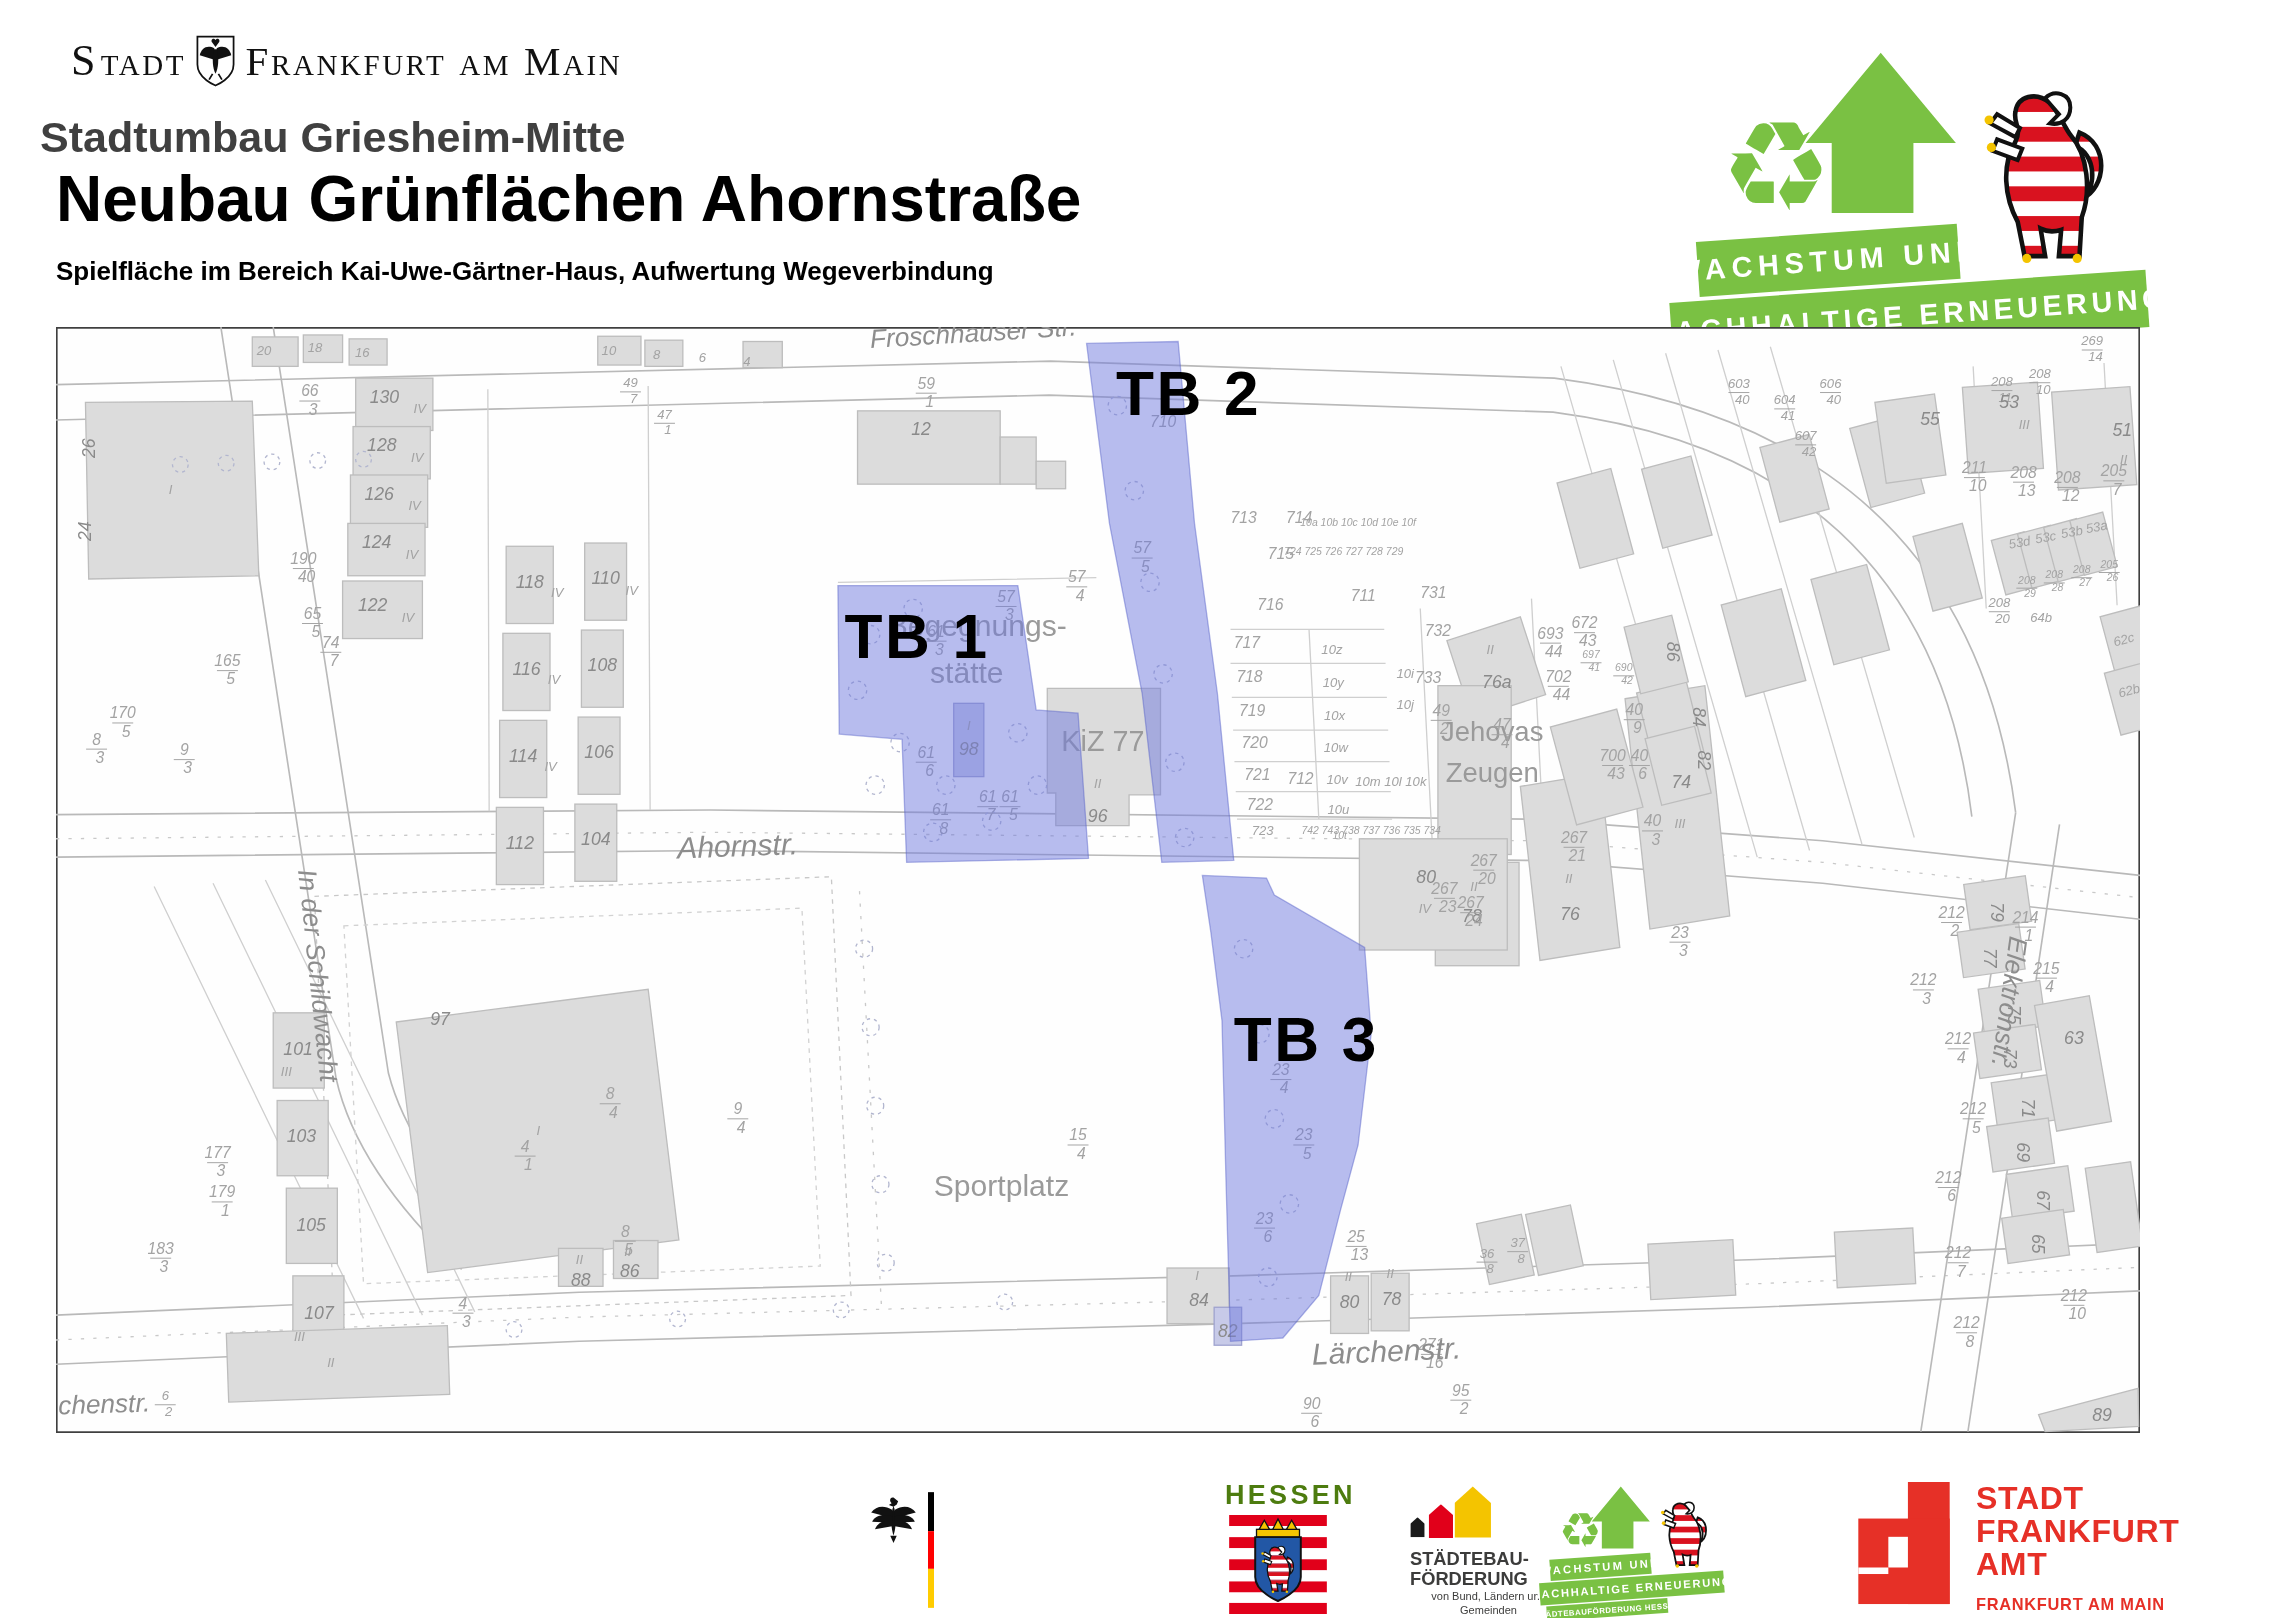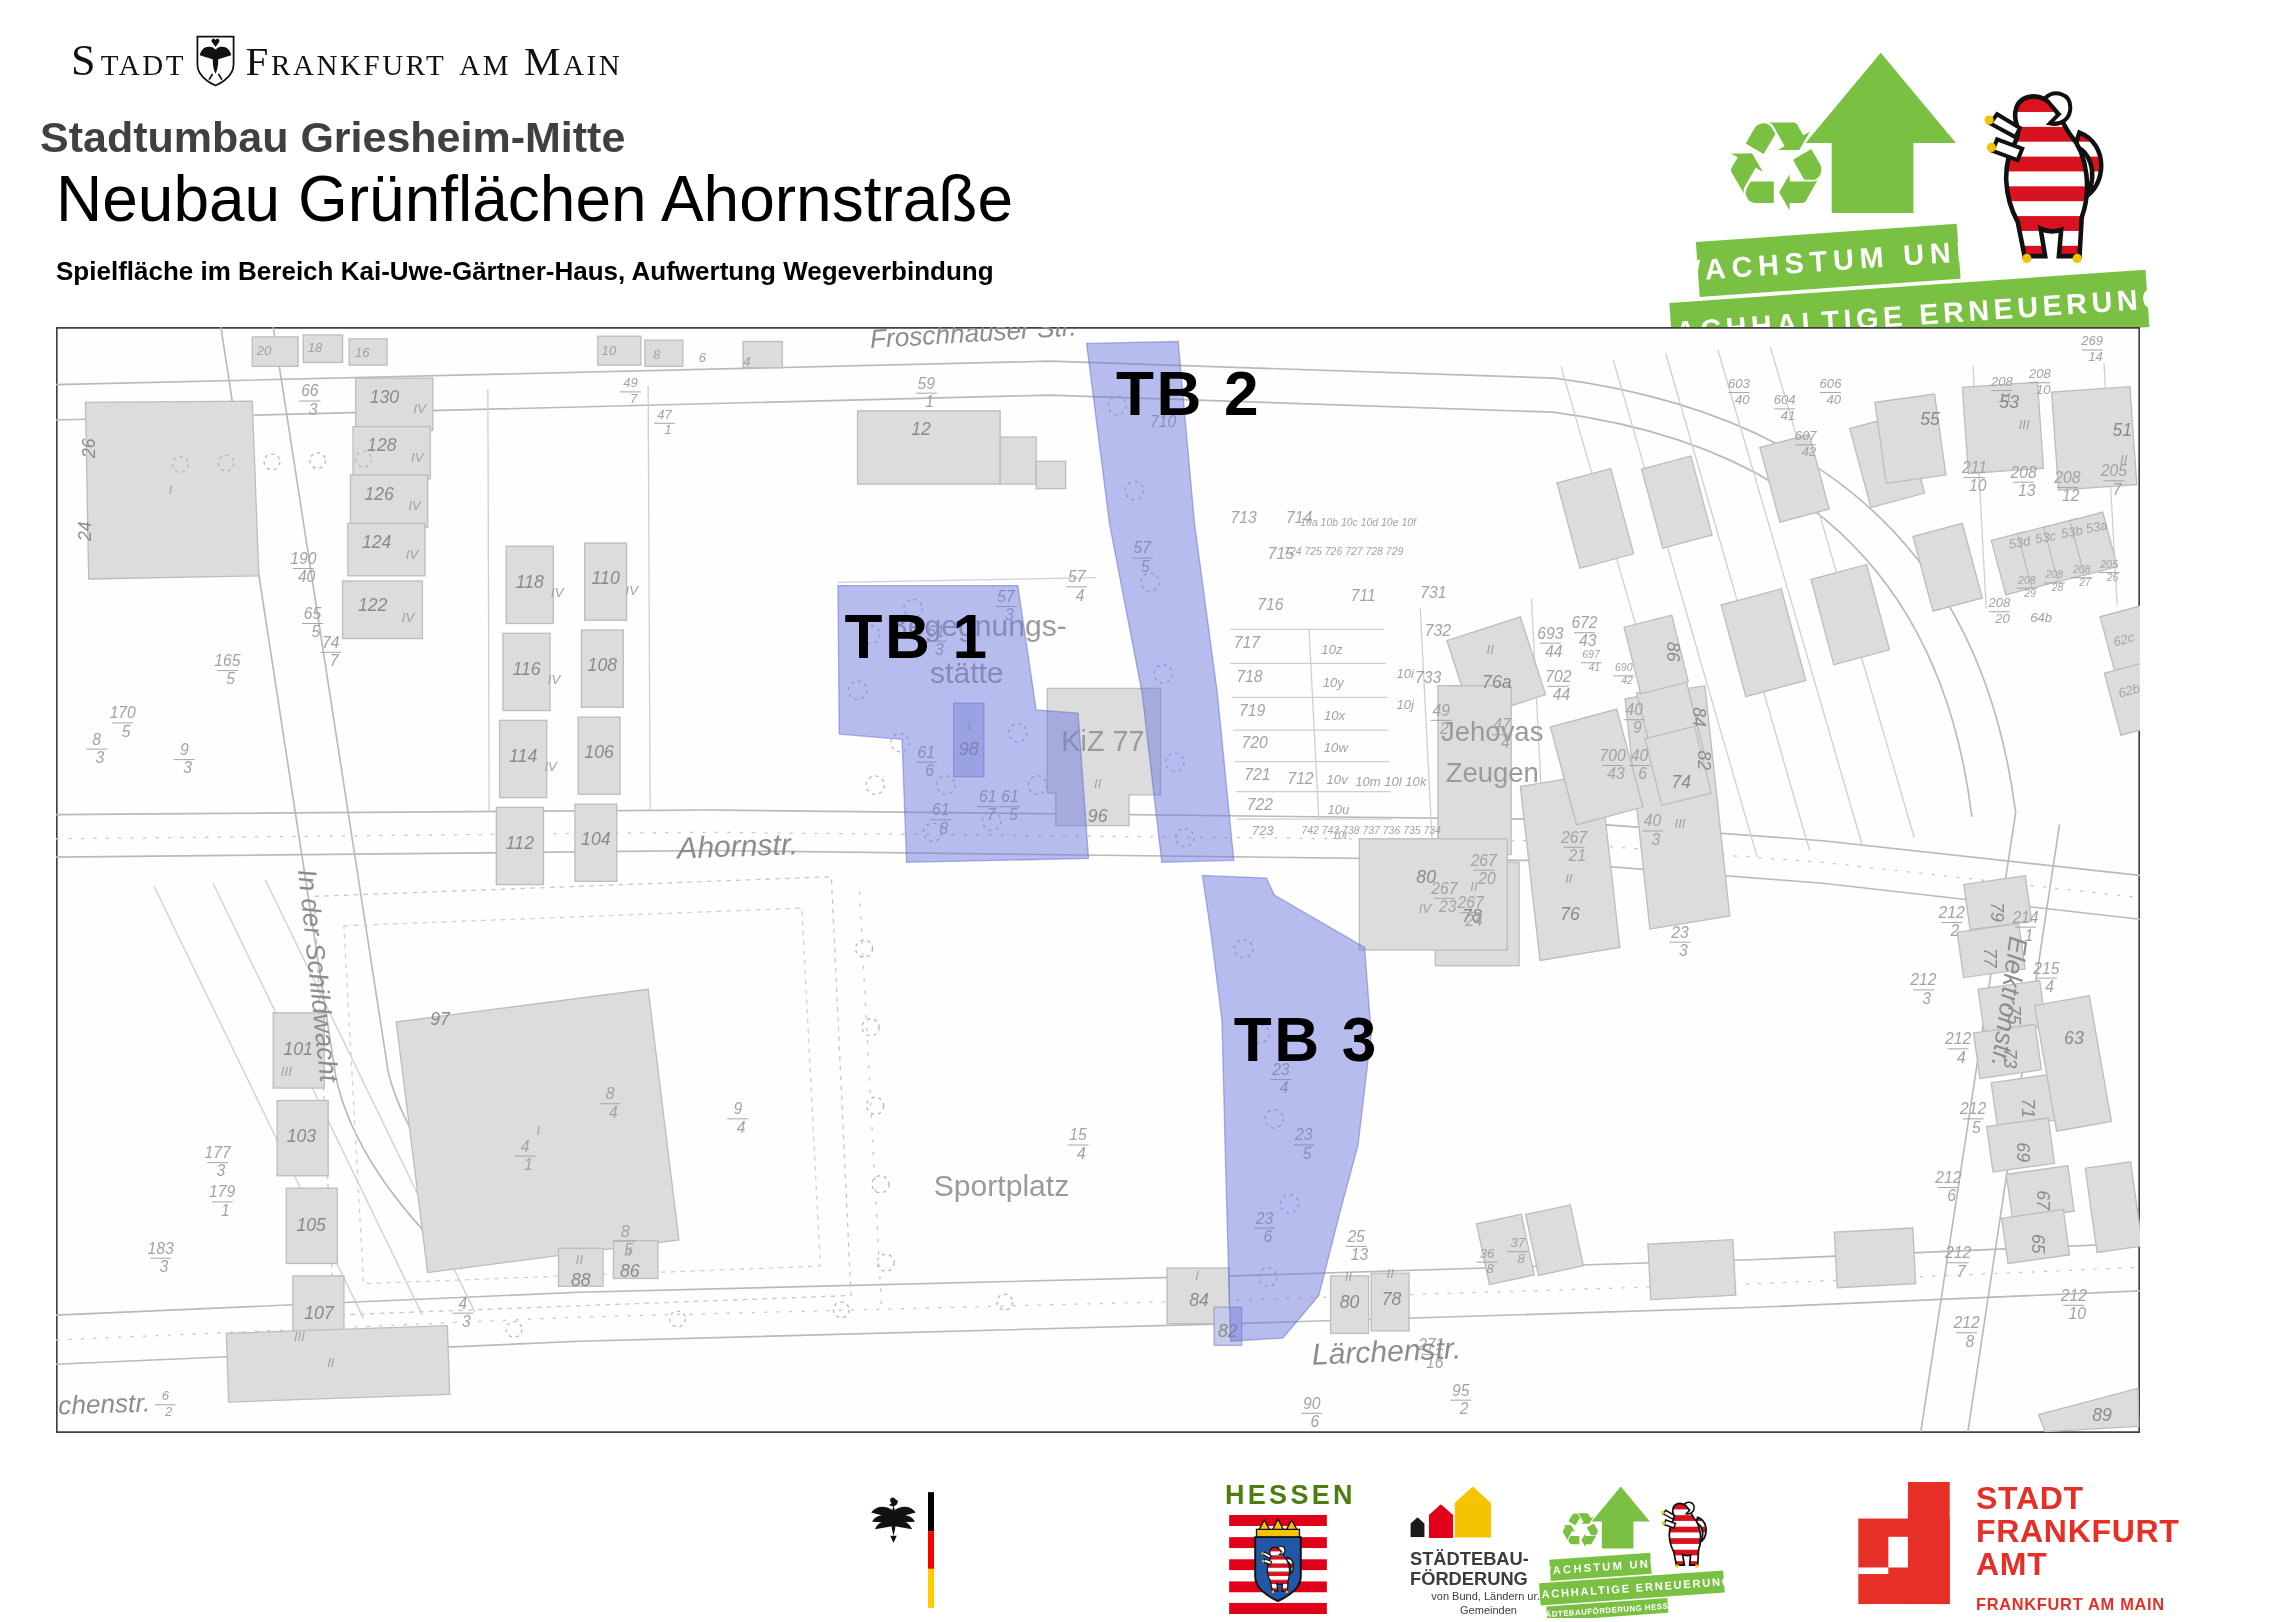--- a/index.html
+++ b/index.html
@@ -2,21 +2,21 @@
 <html style="font-size:10.5px"><head>
 <meta charset="utf-8">
 <style>
   html,body{margin:0;padding:0;background:#fff;}
   body{width:2295px;height:1622px;position:relative;font-family:"Liberation Sans",sans-serif;overflow:hidden;}
   .abs{position:absolute;}
   
   #city-logo{left:71px;top:34px;display:flex;align-items:center;gap:9.2px;color:#111;}
   #city-logo .wordmark{font-family:"Liberation Serif",serif;font-variant:small-caps;font-weight:400;font-size:41px;letter-spacing:2.6px;line-height:1;}
   #title1{left:40px;top:113px;font-size:43px;font-weight:bold;color:#404040;letter-spacing:0px;}
-  #title2{left:56px;top:162px;font-size:64px;font-weight:normal;color:#000;}
+  #title2{left:56px;top:162px;font-size:64px;font-weight:bold;color:#000;}
   #subtitle{left:56px;top:256px;font-size:26px;font-weight:bold;color:#000;line-height:31px;}
   
   #map-wrap{left:56px;top:327px;width:2084px;height:1106px;}
   svg text{font-family:"Liberation Sans",sans-serif;}
   .street-label{fill:#8d8d8d;font-style:italic;}
   .place-label{fill:#9a9a9a;}
   .tb{fill:#000;font-weight:bold;font-size:95px;letter-spacing:4px;}
   .bld{fill:#dcdcdc;stroke:#bdbdbd;stroke-width:2;}
   .bldb{fill:#c7cae8;stroke:#9fa3cf;stroke-width:2;}
   .pline{stroke:#cfcfcf;stroke-width:2;fill:none;}

